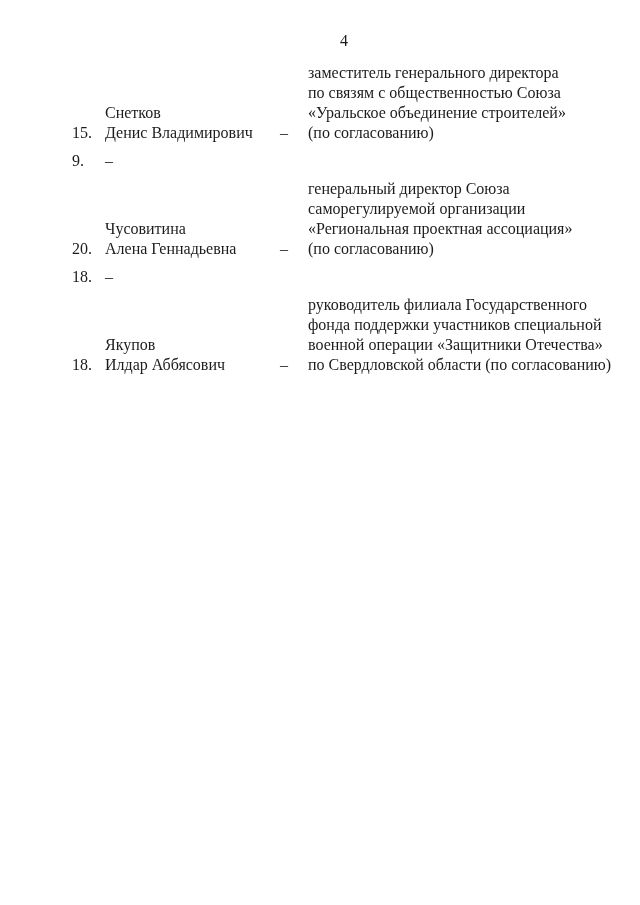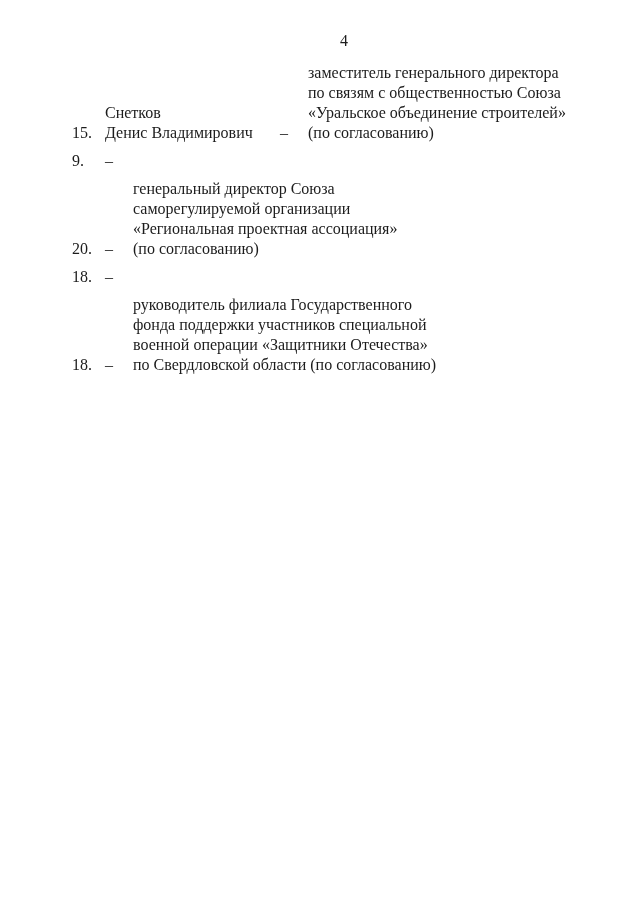--- a/index.html
+++ b/index.html
@@ -69,34 +69,38 @@
 (по согласованию)</span>
     </div>
 
     <div class="item">
       <span class="num">9.</span>
       <span class="dash">–</span>
     </div>
 
     <div class="item">
       <span class="num">20.</span>
+      <span class="name">Чусовитина
+Алена Геннадьевна</span>
       <span class="dash">–</span>
       <span class="desc">генеральный директор Союза
 саморегулируемой организации
 «Региональная проектная ассоциация»
 (по согласованию)</span>
     </div>
 
     <div class="item">
       <span class="num">18.</span>
       <span class="dash">–</span>
     </div>
 
     <div class="item">
       <span class="num">18.</span>
+      <span class="name">Якупов
+Илдар Аббясович</span>
       <span class="dash">–</span>
       <span class="desc">руководитель филиала Государственного
 фонда поддержки участников специальной
 военной операции «Защитники Отечества»
 по Свердловской области (по согласованию)</span>
     </div>
 
   </div>
 </div>
 

